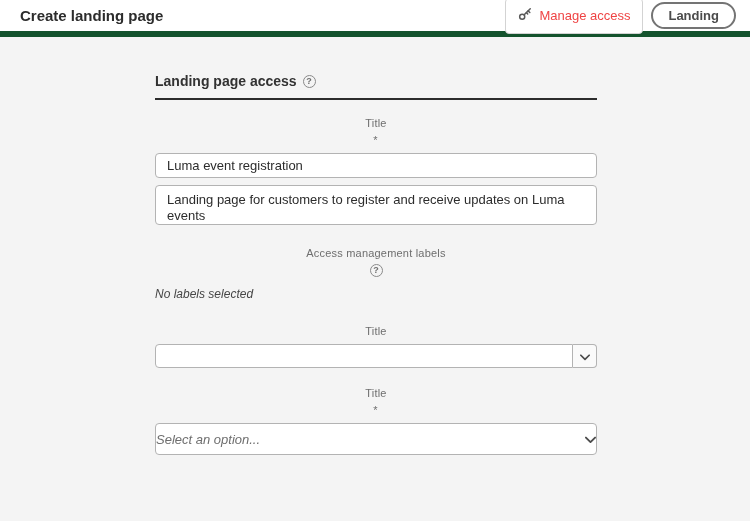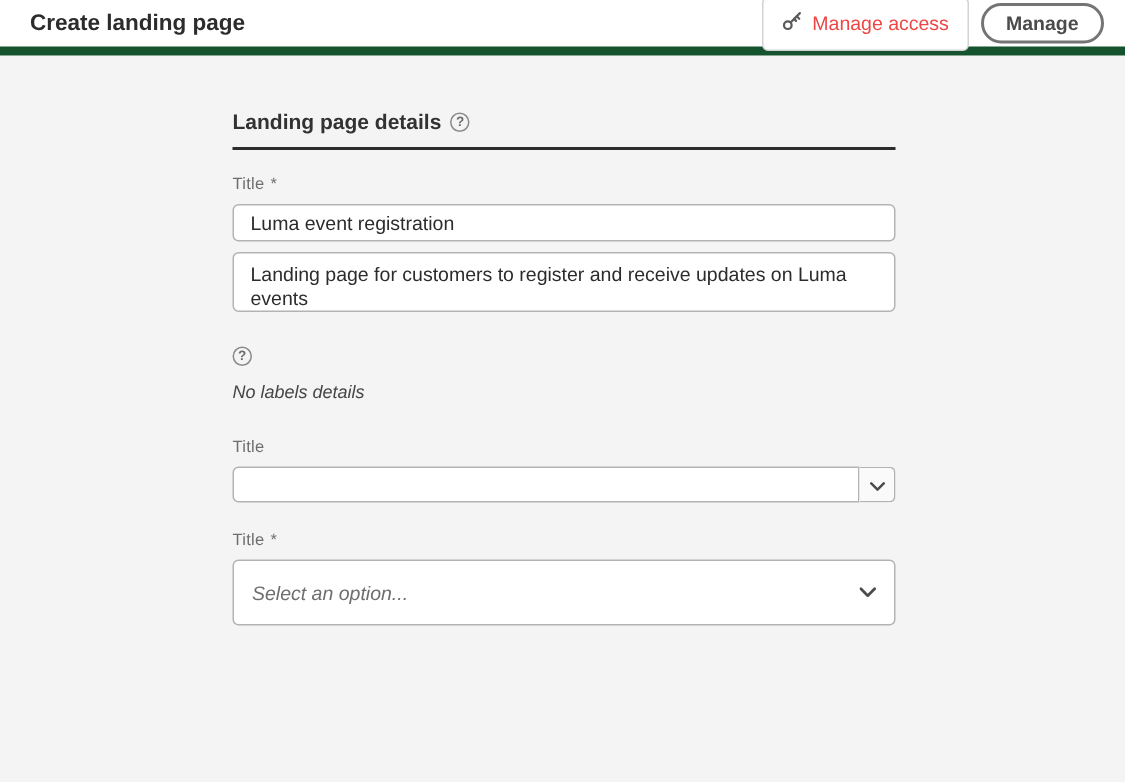--- a/index.html
+++ b/index.html
@@ -47,21 +47,21 @@
   .help-icon {
     width: 13px; height: 13px; border: 1px solid #8a8a8a; border-radius: 50%;
     color: #6e6e6e; font-size: 9px; line-height: 11px; font-weight: bold;
     display: inline-flex; align-items: center; justify-content: center;
     flex: 0 0 auto;
   }
   .section-rule { height: 2px; background: #2c2c2c; margin-top: 9px; }
 
   .field-label {
     display: flex; align-items: center; gap: 5px;
-    font-size: 11px; color: #6e6e6e; letter-spacing: 0.2px;
+    font-size: 11px; color: #6e6e6e; letter-spacing: 0.2px; flex-direction: column;
   }
   .req { color: #6e6e6e; font-size: 11px; margin-left: -1px; }
 
   .text-input {
     width: 100%; height: 25px;
     border: 1px solid #b3b3b3; border-radius: 4px;
     background: #ffffff; padding: 6px 11px;
     font-size: 13px; color: #2c2c2c;
     font-family: "Liberation Sans", sans-serif;
     outline: none;
@@ -94,23 +94,23 @@
   .combo-btn {
     width: 24px; height: 100%;
     border: 1px solid #b3b3b3; border-left: none;
     border-radius: 0 4px 4px 0;
     background: #fafafa;
     display: flex; align-items: center; justify-content: center;
     cursor: pointer; padding: 0;
   }
 
   .picker {
-    margin-top: 7px; height: 44px; width: 100%;
+    margin-top: 7px; height: 32px; width: 100%;
     border: 1px solid #b3b3b3; border-radius: 4px;
-    background: #ffffff; padding: 0 12px;
+    background: #ffffff; padding: 0 0;
     display: flex; align-items: center; justify-content: space-between;
     cursor: pointer;
   }
   .picker-text { font-size: 13px; font-style: italic; color: #6e6e6e; }
 
   .chev { flex: 0 0 auto; display: block; }
 </style>
 </head>
 <body>
 
@@ -124,45 +124,46 @@
             <circle cx="4.8" cy="11.2" r="2.9"></circle>
             <path d="M7.1 8.9 L14 2"></path>
             <path d="M11.6 4.4 l1.9 1.9"></path>
             <path d="M9.6 6.4 l1.5 1.5"></path>
           </g>
         </svg>
       </span>
       <span>Manage access</span>
     </button>
     <button class="btn btn-cancel">
-      <span>Manage</span>
+      <span>Landing</span>
     </button>
   </div>
 </div>
 
 <div class="form-wrap">
 
   <div class="section-head">
-    <span class="section-title">Landing page details</span>
+    <span class="section-title">Landing page access</span>
     <span class="help-icon">?</span>
   </div>
   <div class="section-rule"></div>
 
   <div class="field-label mt-title-label">
     <span>Title</span>
       <span class="req">*</span>
   </div>
   <input class="text-input mt-input" type="text" value="Luma event registration" style="">
 
   <textarea class="text-area mt-input" style="">Landing page for customers to register and receive updates on Luma events</textarea>
 
   <div class="field-label mt-access-label">
+    <span>Access management labels</span>
     <span class="help-icon">?</span>
   </div>
-  <div class="no-labels">No labels details</div>
+  <div class="no-labels">No labels selected</div>
 
   <div class="field-label mt-tags-label">
     <span>Title</span>
   </div>
   <div class="combo">
     <input class="combo-input" type="text" value="" style="">
     <button class="combo-btn">
       <span class="chev">
         <svg width="10" height="7" viewBox="0 0 12 8" aria-hidden="true">
           <path d="M1 1.3 L6 6.3 L11 1.3" stroke="#4b4b4b" stroke-width="2" fill="none" stroke-linecap="round" stroke-linejoin="round"></path>

